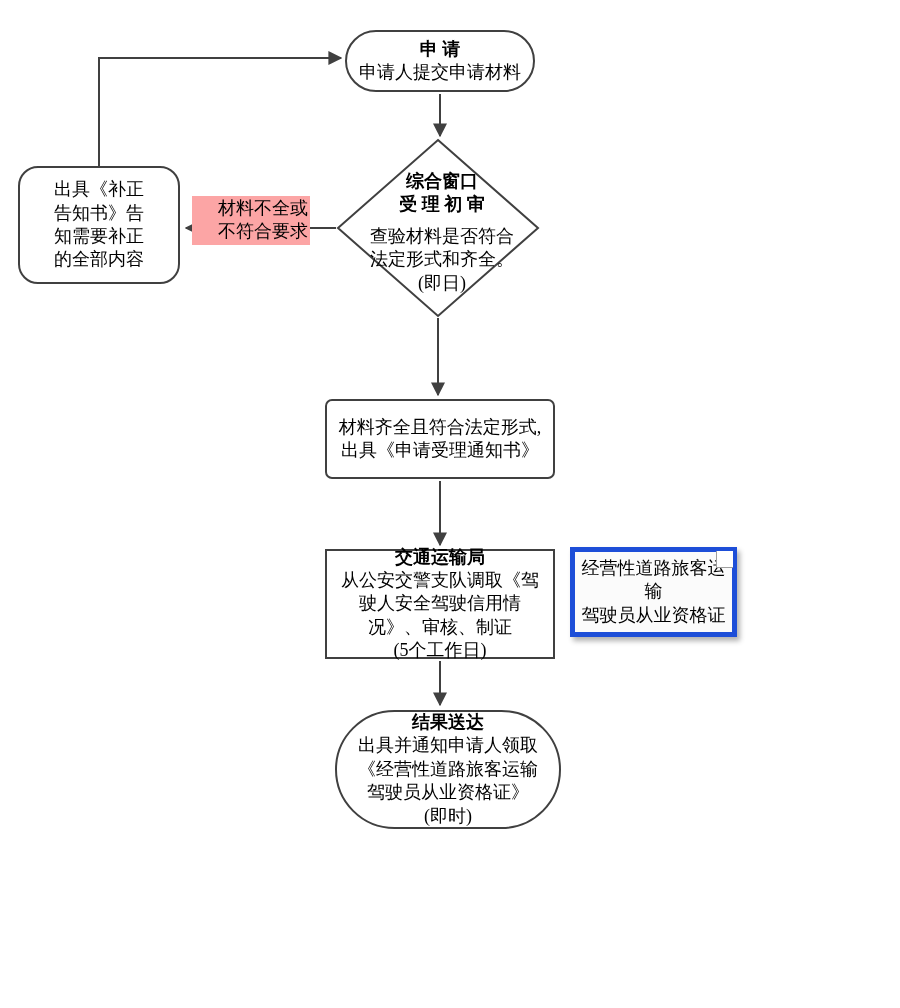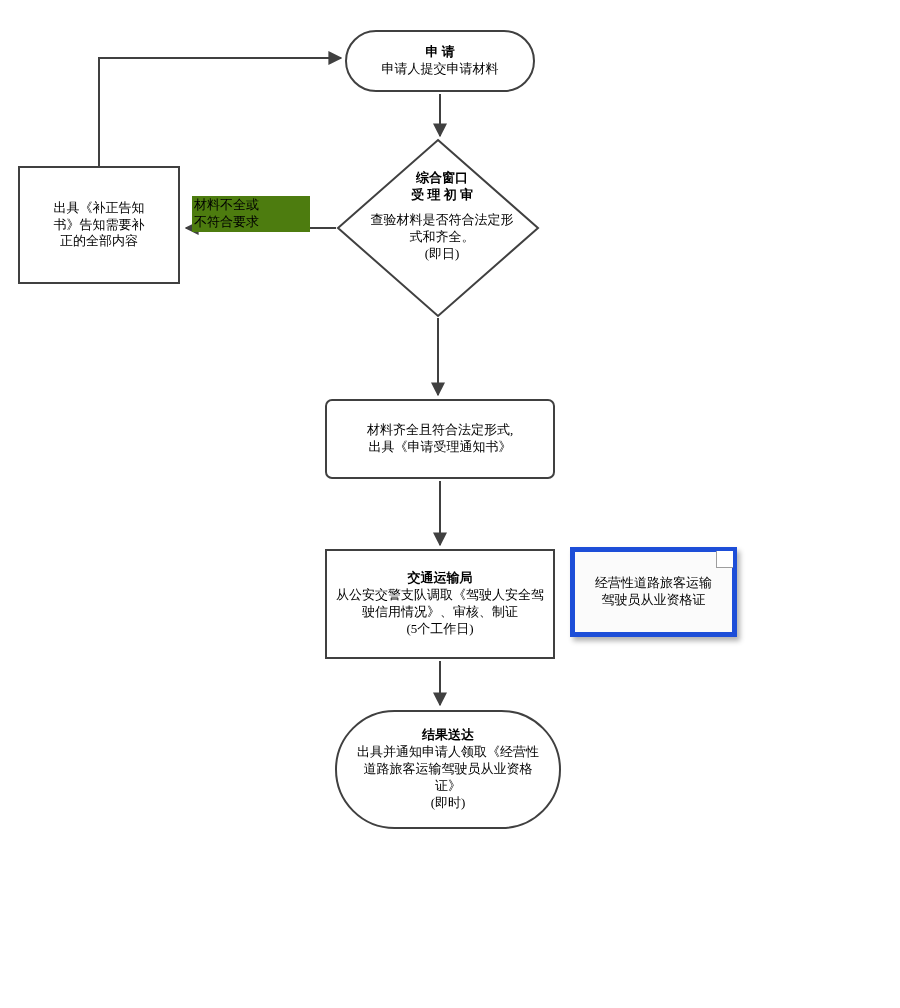--- a/index.html
+++ b/index.html
@@ -4,21 +4,21 @@
 <style>
   * { margin: 0; padding: 0; box-sizing: border-box; }
   html, body { background: #ffffff; }
   .canvas {
     position: relative;
     width: 900px;
     height: 1008px;
     background: #ffffff;
     font-family: "Liberation Serif", "DejaVu Serif", serif;
     color: #000000;
-    font-size: 13px;
+    font-size: 18px;
     line-height: 1.3;
     overflow: hidden;
   }
   .layer {
     position: absolute;
     left: 0; top: 0;
     width: 900px; height: 1008px;
     z-index: 1;
   }
   .node {
@@ -39,22 +39,22 @@
     position: absolute;
     left: 367px;
     top: 170px;
     width: 150px;
     text-align: center;
     z-index: 2;
   }
   .decision-body { margin-top: 8px; display: block; }
   .edge-label {
     position: absolute;
-    background: #4d7c0f;
-    text-align: left;
+    background: #fca5a5;
+    text-align: right;
     z-index: 3;
     padding: 1px 2px;
   }
   .note {
     position: absolute;
     left: 570px;
     top: 547px;
     width: 167px;
     height: 90px;
     background: #fbfbfb;
@@ -72,21 +72,21 @@
     top: -1px;
     right: -1px;
     width: 17px;
     height: 17px;
     background: #ffffff;
     border-left: 1px solid #9e9e9e;
     border-bottom: 1px solid #9e9e9e;
   }
   
   .start-node   { left: 345px; top: 30px;  width: 190px; height: 62px; }
-  .correction-box { left: 18px; top: 166px; width: 162px; height: 118px; padding: 4px 29px; }
+  .correction-box { left: 18px; top: 166px; width: 162px; height: 118px; padding: 4px 29px; border-radius: 20px; }
   .accept-box   { left: 325px; top: 399px; width: 230px; height: 80px; padding: 4px 8px; border-radius: 7px; }
   .process-box  { left: 325px; top: 549px; width: 230px; height: 110px; padding: 4px 8px; }
   .result-node  { left: 335px; top: 710px; width: 226px; height: 119px; padding: 4px 16px; }
   .fail-label   { left: 192px; top: 196px; width: 118px; }
   .pass-label   { left: 380px; top: 334px; width: 118px; }
 </style>
 </head>
 <body>
 
 <div class="canvas">

